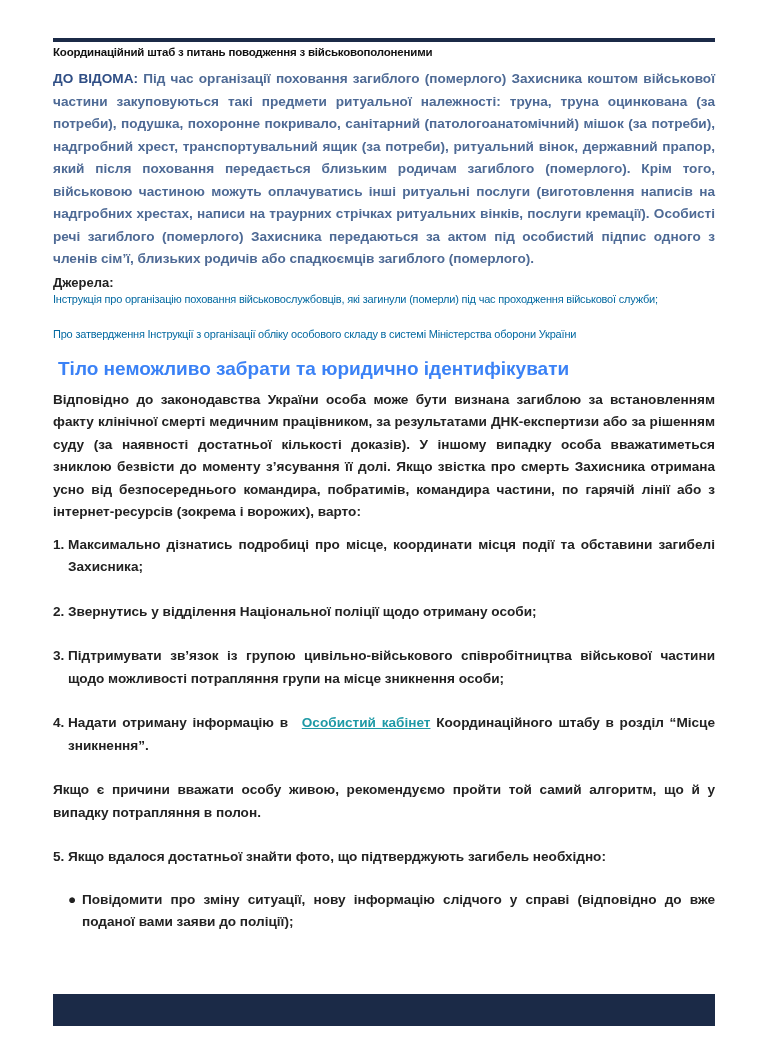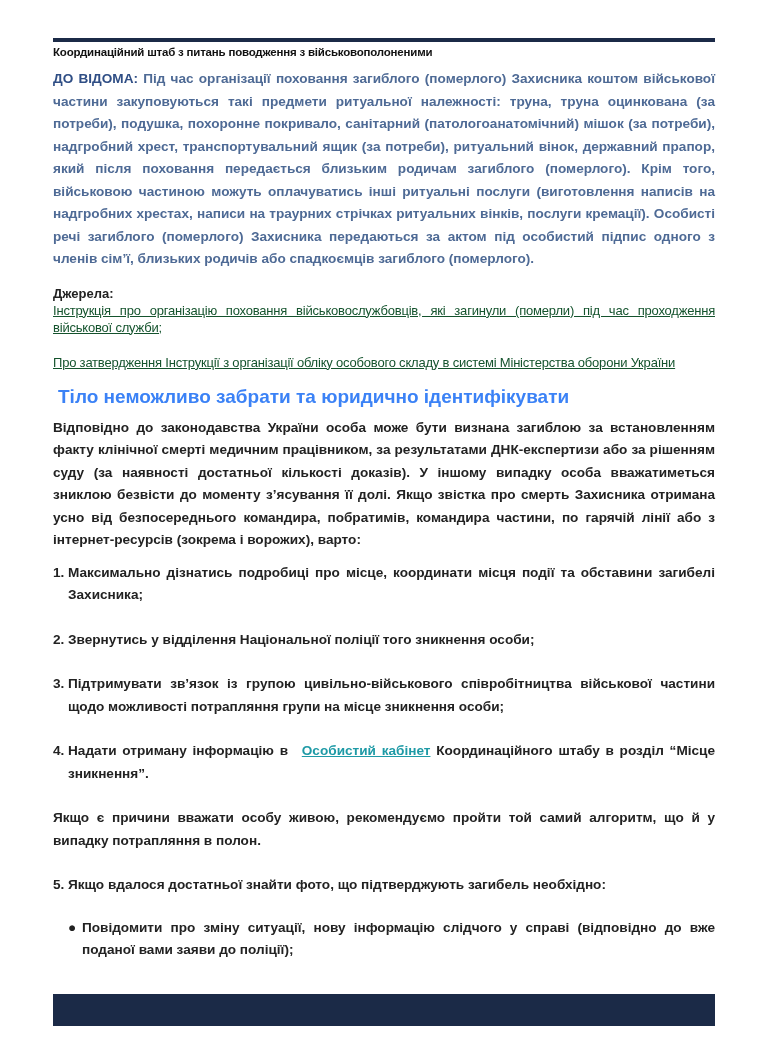--- a/index.html
+++ b/index.html
@@ -3,22 +3,22 @@
   <meta charset="utf-8">
   <style>
     html, body { margin: 0; padding: 0; background: #ffffff; }
     body { width: 768px; height: 1061px; position: relative; overflow: hidden;
       font-family: "Liberation Sans", sans-serif; color: #1a1a1a; }
     .top-bar { position: absolute; left: 53px; top: 38px; width: 662px; height: 4px; background: #1b2a47; }
     .header-title { position: absolute; left: 53px; top: 46px; font-size: 11.5px; font-weight: bold; color: #111; letter-spacing: -0.2px; }
     .content { position: absolute; left: 53px; top: 68px; width: 662px; }
     .notice { color: #4e6a95; font-size: 13.6px; line-height: 22.5px; text-align: justify; margin: 0; font-weight: bold; }
     .notice .lead { color: #2f4e85; font-weight: bold; }
-    .sources-label { font-size: 13px; font-weight: bold; color: #222; margin-top: 14px; line-height: 17px; }
-    .source-link { display: block; color: #14532d; font-size: 13px; line-height: 17px; text-decoration: underline; text-align: justify; letter-spacing: -0.2px; }
+    .sources-label { font-size: 13px; font-weight: bold; color: #222; margin-top: 3px; line-height: 17px; }
+    .source-link { display: block; color: #0369a1; font-size: 11px; line-height: 17px; text-align: justify; letter-spacing: -0.2px; }
     .source-link.gap { margin-top: 18px; }
     .section-title { margin: 12px 0 0 5px; font-size: 19px; font-weight: bold; color: #3b82f6; line-height: 28px; }
     .para { font-size: 13.6px; line-height: 22.5px; text-align: justify; margin: 6px 0 0 0; font-weight: bold; color: #222; }
     .steps { margin: 10px 0 0 0; padding: 0; list-style: none; }
     .step { display: flex; font-size: 13.6px; line-height: 22.5px; font-weight: bold; color: #222; margin-bottom: 22px; }
     .step .num { width: 15px; flex: none; }
     .step .txt { flex: 1; text-align: justify; }
     .inline-link { color: #1e9aa6; text-decoration: underline; margin-left: 8px; }
     .bullet { display: flex; margin-left: 15px; font-size: 13.6px; line-height: 22.5px; font-weight: bold; color: #222; }
     .bullet .dot { width: 14px; flex: none; }
@@ -44,21 +44,21 @@
   <div class="section-title">Тіло неможливо забрати та юридично ідентифікувати</div>
   <p class="para">Відповідно до законодавства України особа може бути визнана загиблою за встановленням факту клінічної смерті медичним працівником, за результатами ДНК-експертизи або за рішенням суду (за наявності достатньої кількості доказів). У іншому випадку особа вважатиметься зниклою безвісти до моменту з’ясування її долі. Якщо звістка про смерть Захисника отримана усно від безпосереднього командира, побратимів, командира частини, по гарячій лінії або з інтернет-ресурсів (зокрема і ворожих), варто:</p>
 
   <ol class="steps">
     <li class="step">
       <span class="num">1.</span>
       <span class="txt">Максимально дізнатись подробиці про місце, координати місця події та обставини загибелі Захисника;</span>
     </li>
     <li class="step">
       <span class="num">2.</span>
-      <span class="txt">Звернутись у відділення Національної поліції того зникнення особи;</span>
+      <span class="txt">Звернутись у відділення Національної поліції щодо отриману особи;</span>
     </li>
     <li class="step">
       <span class="num">3.</span>
       <span class="txt">Підтримувати зв’язок із групою цивільно-військового співробітництва військової частини щодо можливості потрапляння групи на місце зникнення особи;</span>
     </li>
     <li class="step">
       <span class="num">4.</span>
       <span class="txt"><span>Надати отриману інформацію в </span><a class="inline-link">Особистий кабінет</a><span> Координаційного штабу в розділ “Місце зникнення”.</span></span>
     </li>
   </ol>

